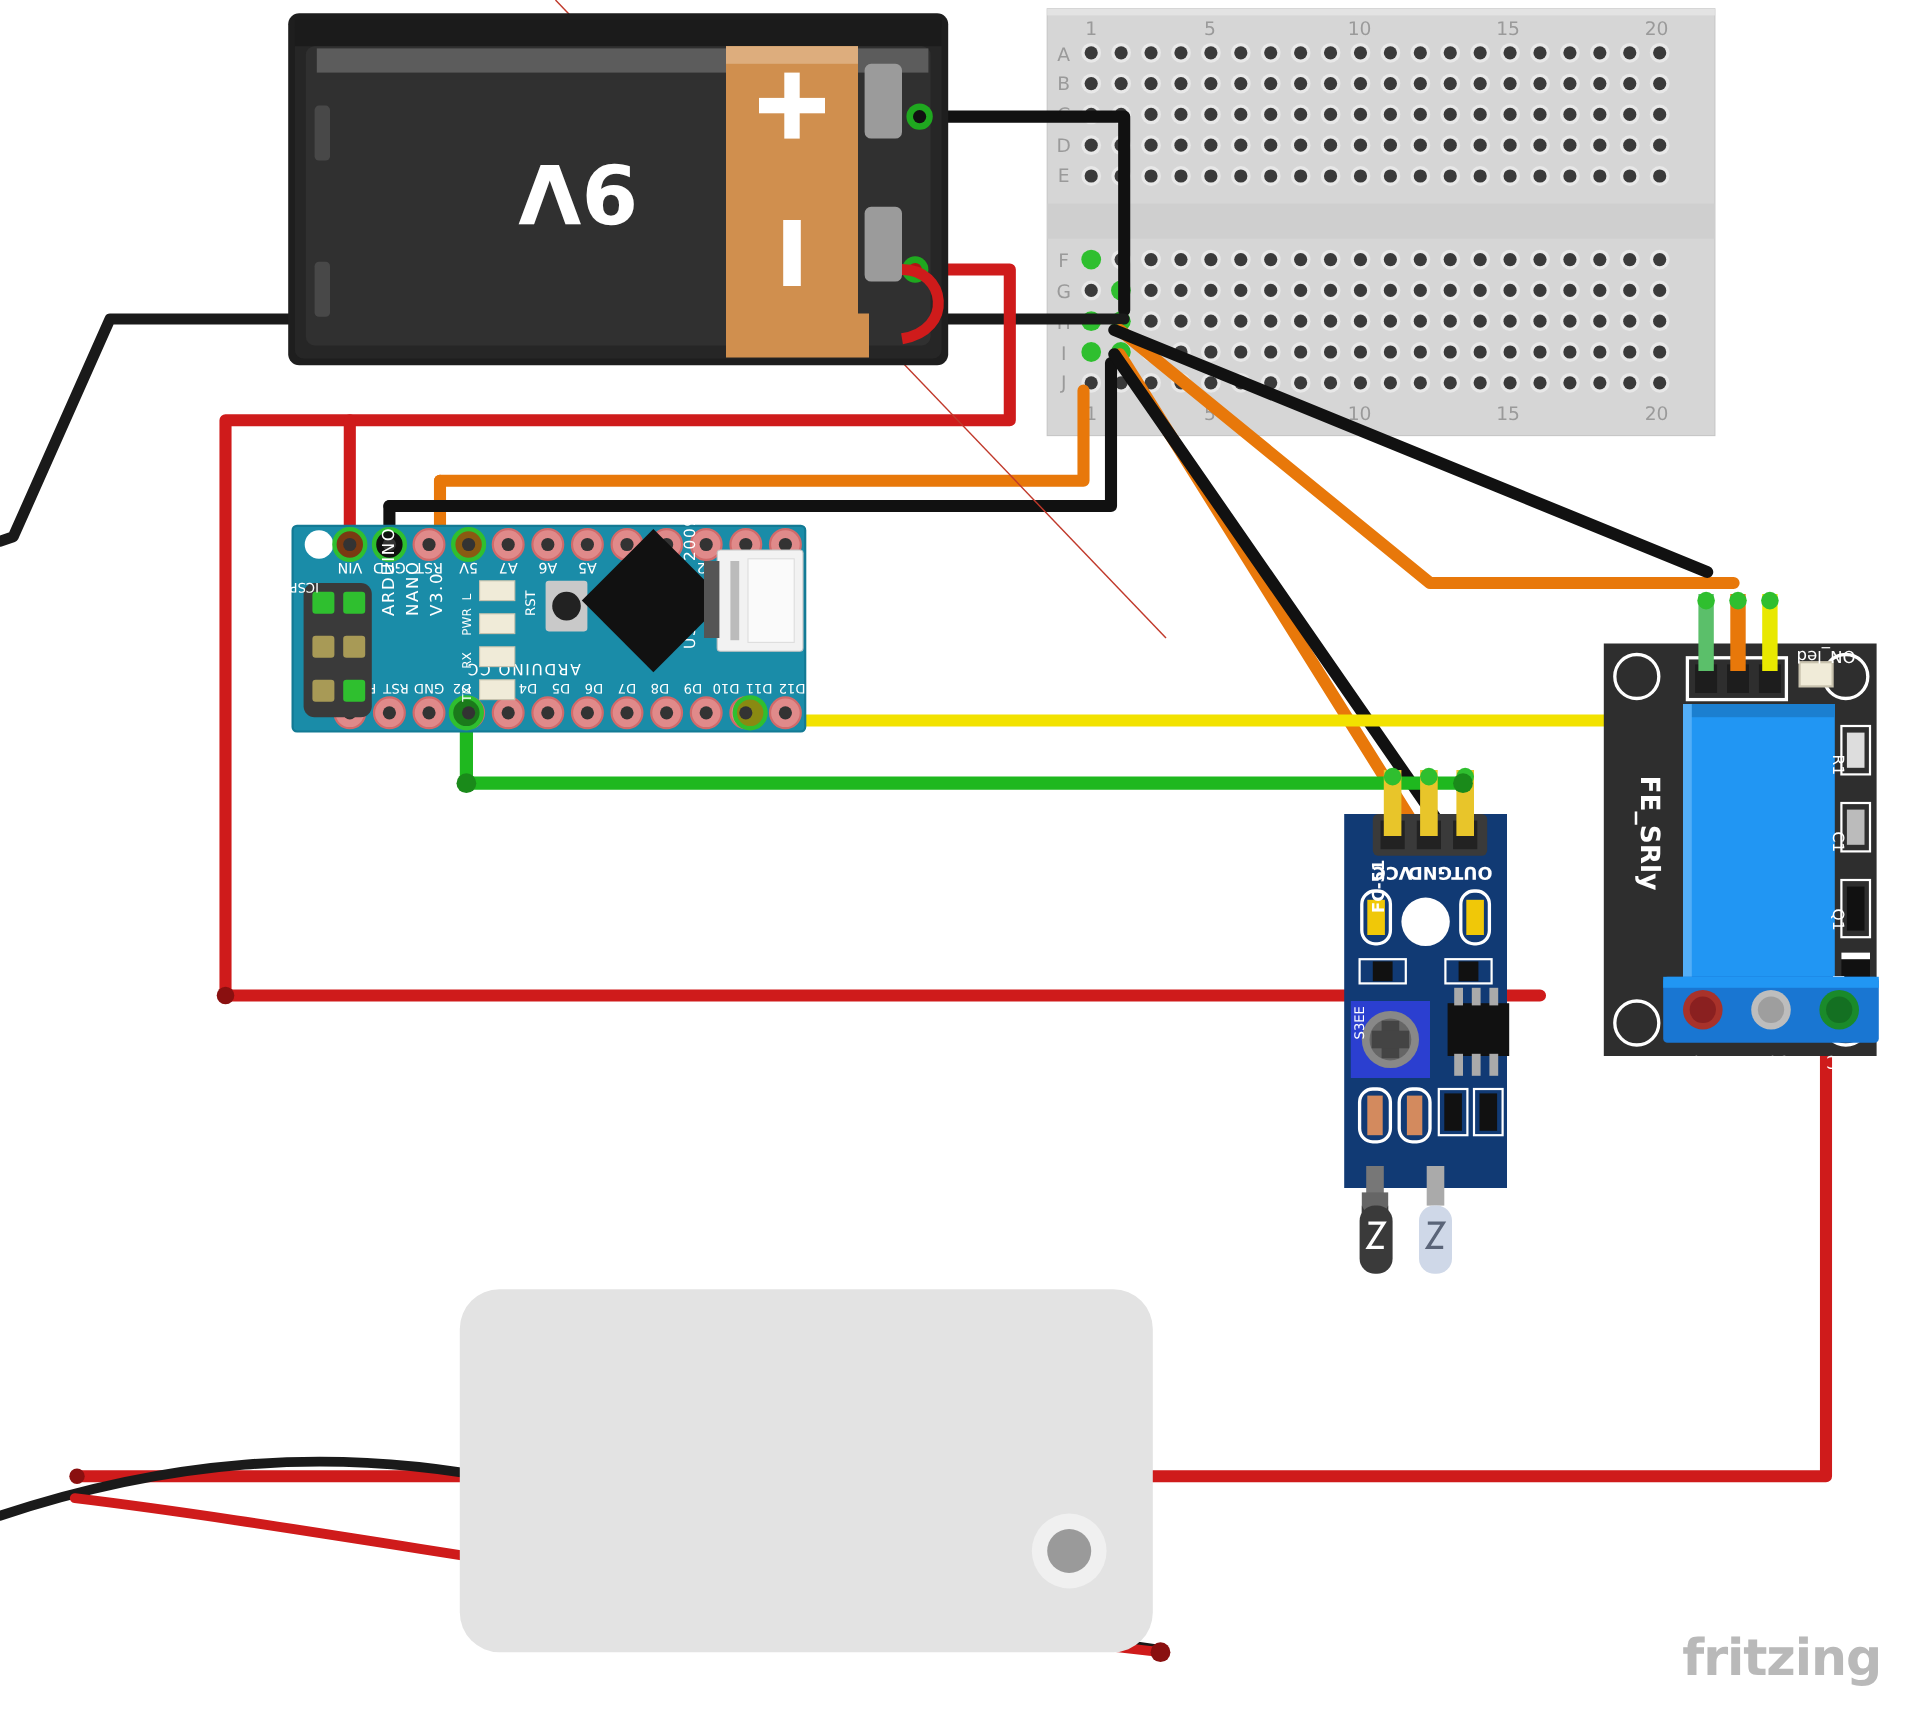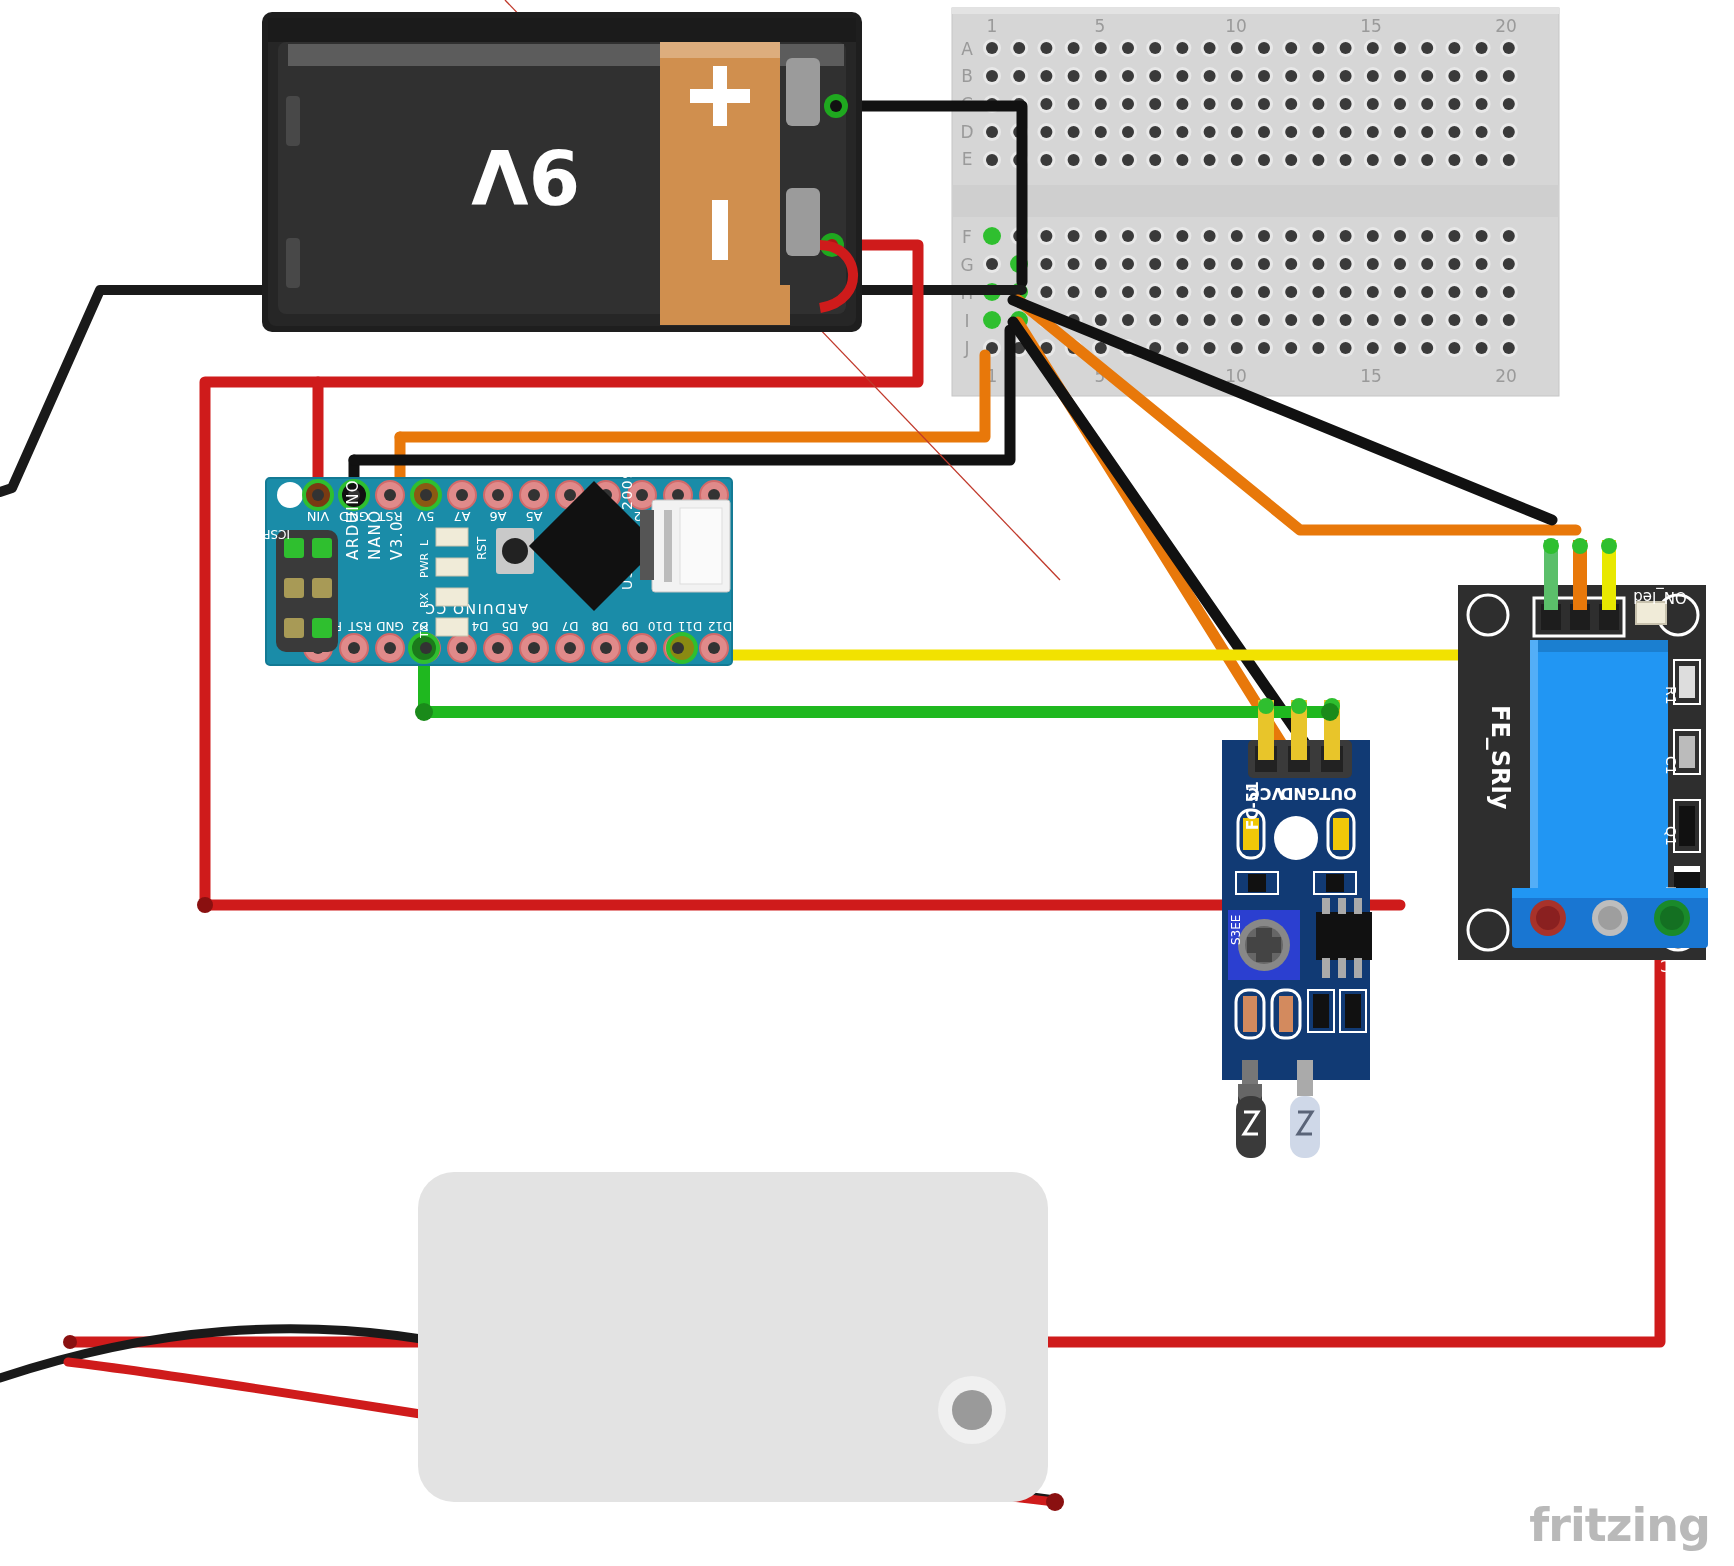--- a/index.html
+++ b/index.html
@@ -2,21 +2,21 @@
 <html><head>
 <meta charset="utf-8">
 <style>
   html,body{margin:0;padding:0;background:#ffffff;}
   body{width:1734px;height:1566px;position:relative;overflow:hidden;
        font-family:"DejaVu Sans",sans-serif;}
   #stage{position:absolute;left:0;top:0;width:1734px;height:1566px;}
   svg{position:absolute;left:0;top:0;}
   .lbl{font-family:"DejaVu Sans",sans-serif;fill:#ffffff;}
   .bb-lbl{font-family:"DejaVu Sans",sans-serif;fill:#9a9a9a;}
-  #fritzing-wm{position:absolute;right:24px;bottom:14px;
+  #fritzing-wm{position:absolute;right:24px;bottom:32px;
       font-family:"DejaVu Sans",sans-serif;font-size:46px;font-weight:bold;
       color:#b9b9b9;letter-spacing:-1px;}
 </style>
 </head>
 <body>
 
 <div id="stage">
 
 <svg width="1734" height="1566" viewBox="0 0 1734 1566">
 

